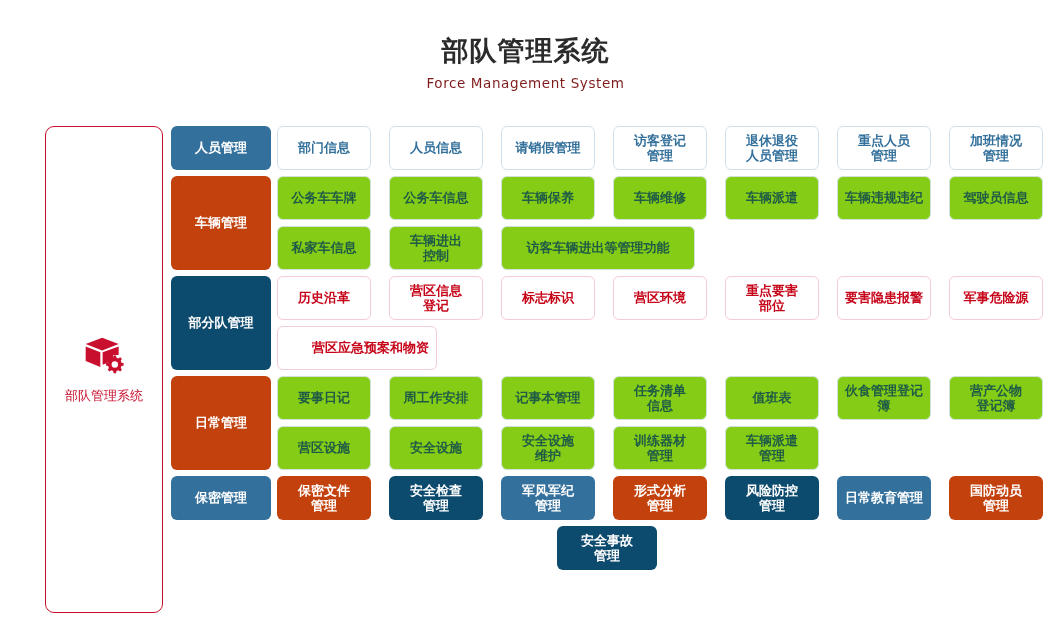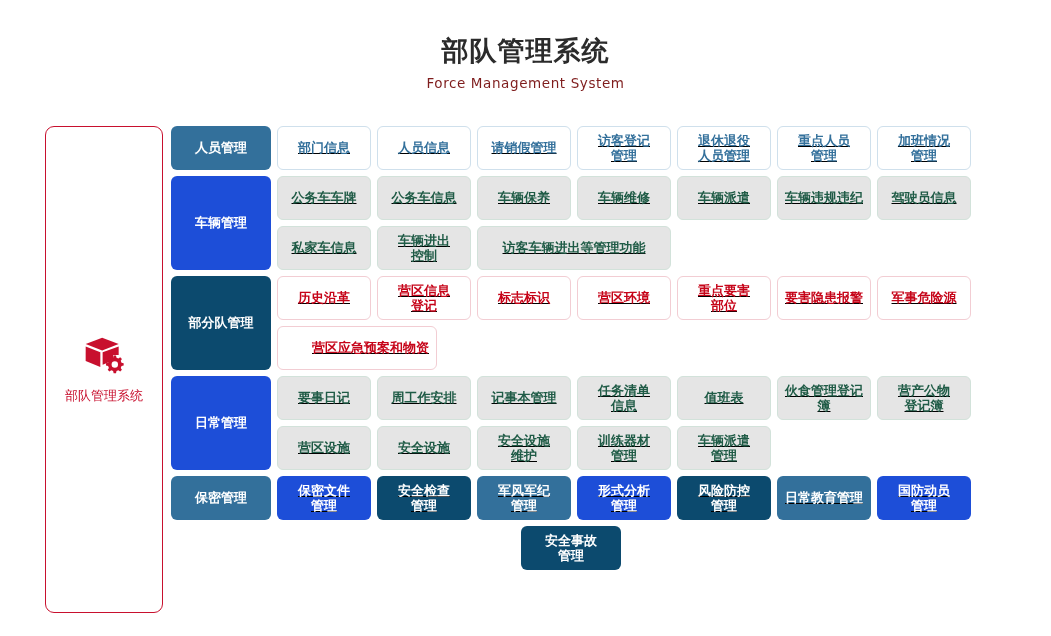--- a/index.html
+++ b/index.html
@@ -64,21 +64,21 @@
   .grid {
     margin-left: 8px;
     display: flex;
     flex-direction: column;
     gap: 6px;
     align-items: center;
   }
   .band { display: flex; gap: 6px; align-items: stretch; }
   .band-cat { flex: 0 0 100px; display: flex; }
   .band-rows { display: flex; flex-direction: column; gap: 6px; flex: 1 1 auto; }
-  .row { display: flex; gap: 6px; text-decoration: underline; }
+  .row { display: flex; gap: 18px; }
 
   
   .tile {
     height: 44px;
     border-radius: 6px;
     display: flex;
     align-items: center;
     justify-content: center;
     text-align: center;
     font-size: 13px;
@@ -94,26 +94,26 @@
     height: auto;
     align-self: stretch;
     min-height: 44px;
   }
   .w1 { width: 94px; flex: 0 0 94px; }
   .w-wide { width: 194px; flex: 0 0 194px; }
   .w-wide3 { width: 160px; flex: 0 0 160px; padding-left: 31px; }
 
   
   .solid-blue  { background: #33709b; color: #ffffff; }
-  .solid-green { background: #1d4ed8; color: #ffffff; }
+  .solid-green { background: #c2410c; color: #ffffff; }
   .solid-red   { background: #0c4a6e; color: #ffffff; }
 
   
   .out-blue  { background: #ffffff; color: #33709b; border: 1px solid #cfe0ec; }
-  .out-green { background: #e5e5e5; color: #1f5b46; border: 1px solid #d2e2da; }
+  .out-green { background: #84cc16; color: #1f5b46; border: 1px solid #d2e2da; }
   .out-red   { background: #ffffff; color: #c60419; border: 1px solid #f2cdd3; }
 </style>
 </head>
 <body>
 
 <div class="page">
 
   <div class="header">
     <div class="title">部队管理系统</div>
     <div class="subtitle">Force Management System</div>

